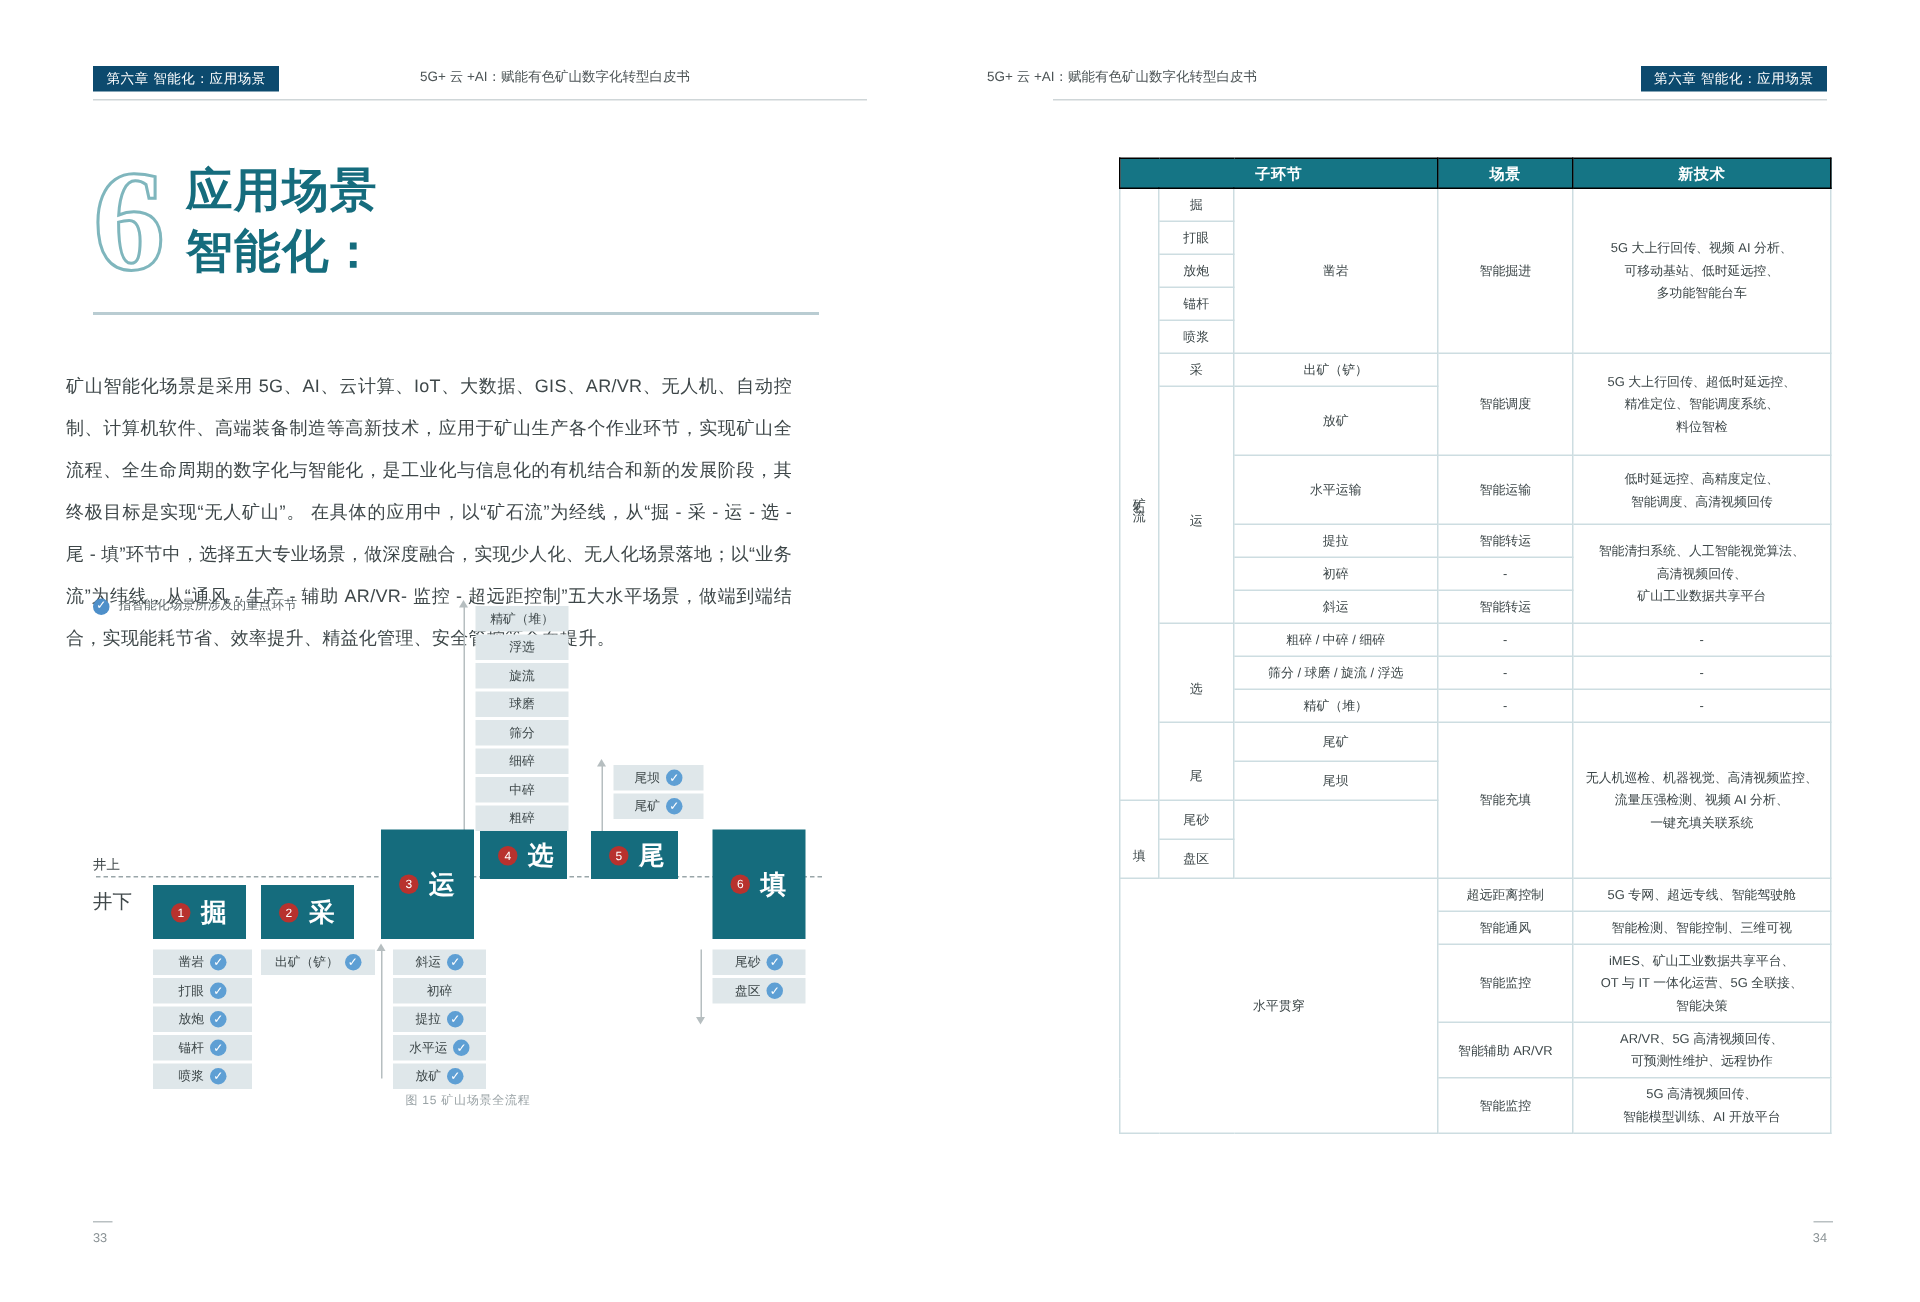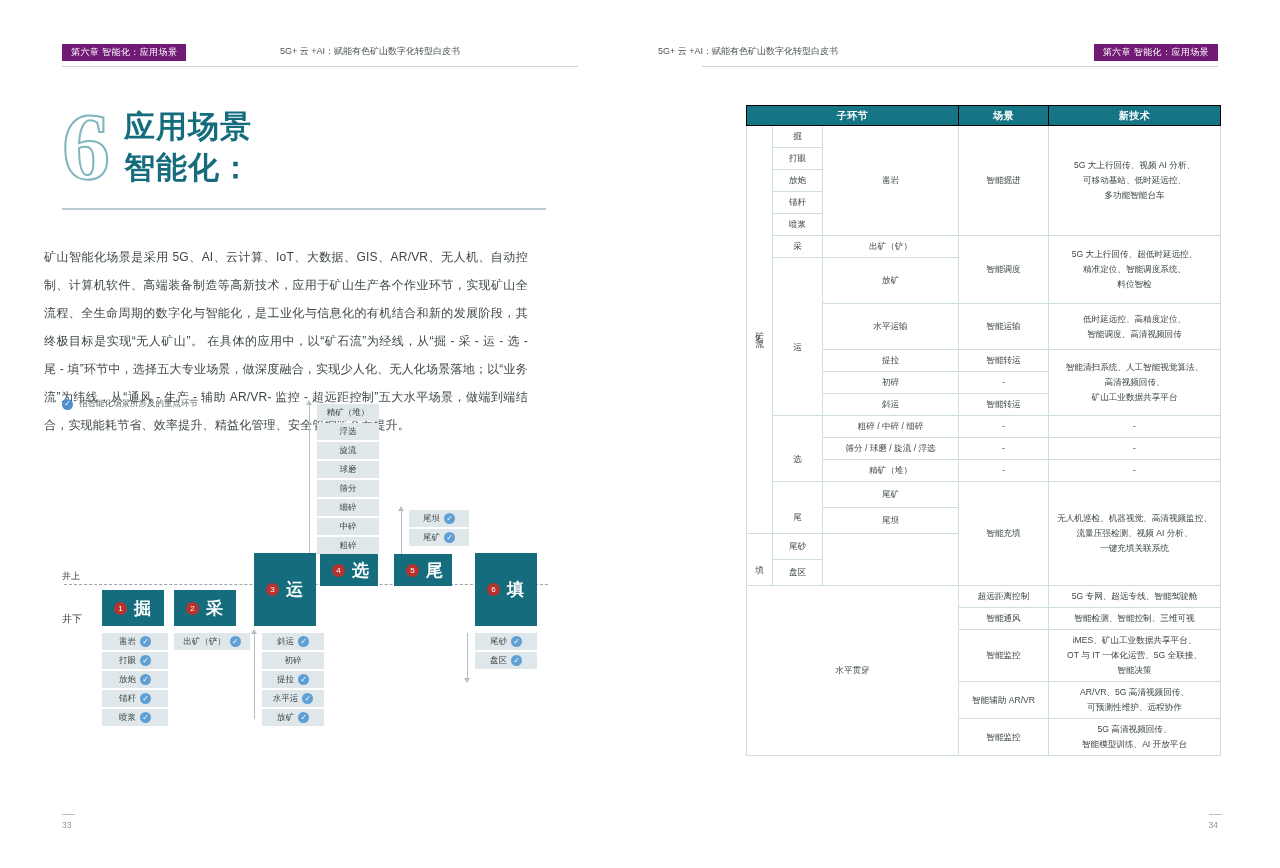--- a/index.html
+++ b/index.html
@@ -14,21 +14,21 @@
   .page-right { border-left: 0; }
 
   
   .hdr { position: absolute; top: 44px; left: 0; width: 640px; height: 26px; }
   .hdr-rule {
     position: absolute; left: 62px; right: 62px; top: 22px;
     border-bottom: 1px solid #cfd6d8;
   }
   .chapter-badge {
     position: absolute; top: 0; height: 17px;
-    background: #701a75; color: #ffffff;
+    background: #0c4a6e; color: #ffffff;
     font-size: 9px; line-height: 17px;
     padding: 0 9px; letter-spacing: .4px; white-space: nowrap;
   }
   .hdr-left .chapter-badge { left: 62px; }
   .hdr-left .doc-title {
     position: absolute; left: 280px; top: 1px;
     font-size: 9px; color: #4c5456; white-space: nowrap;
   }
   .hdr-right .chapter-badge { right: 62px; }
   .hdr-right .doc-title {
@@ -70,21 +70,21 @@
     display: inline-flex; align-items: center; justify-content: center;
     flex: 0 0 auto; line-height: 1;
   }
   .check.pale { background: #5e9fd4; }
 
   .dline {
     position: absolute; left: 2px; top: 186px; width: 484px;
     border-top: 1px dashed #9aa6a9;
   }
   .lvl-up   { position: absolute; left: 0; top: 172px; font-size: 9px; color: #41494b; }
-  .lvl-down { position: absolute; left: 0; top: 194px; font-size: 10px; color: #41494b; margin-top: 20px; }
+  .lvl-down { position: absolute; left: 0; top: 194px; font-size: 13px; color: #41494b; }
 
   .pill {
     background: #dfe7ea; color: #3d4749;
     font-size: 8.5px; height: 17px; line-height: 17px;
     display: flex; align-items: center; justify-content: center; gap: 4px;
     padding: 0 6px; white-space: nowrap;
   }
   .pill + .pill { margin-top: 2px; }
   .pill-col { position: absolute; }
 
@@ -304,20 +304,21 @@
           <div class="pill">
             <span>尾砂</span>
             <span class="check pale">✓</span>
           </div>
           <div class="pill">
             <span>盘区</span>
             <span class="check pale">✓</span>
           </div>
         </div>
 
+      <div class="fig-caption">图 15 矿山场景全流程</div>
     </div>
 
     <div class="folio folio-left">33</div>
   </div>
 
   <div class="page page-right">
 
     <div class="hdr hdr-right">
       <div class="hdr-rule"></div>
       <div class="doc-title">5G+ 云 +AI：赋能有色矿山数字化转型白皮书</div>

